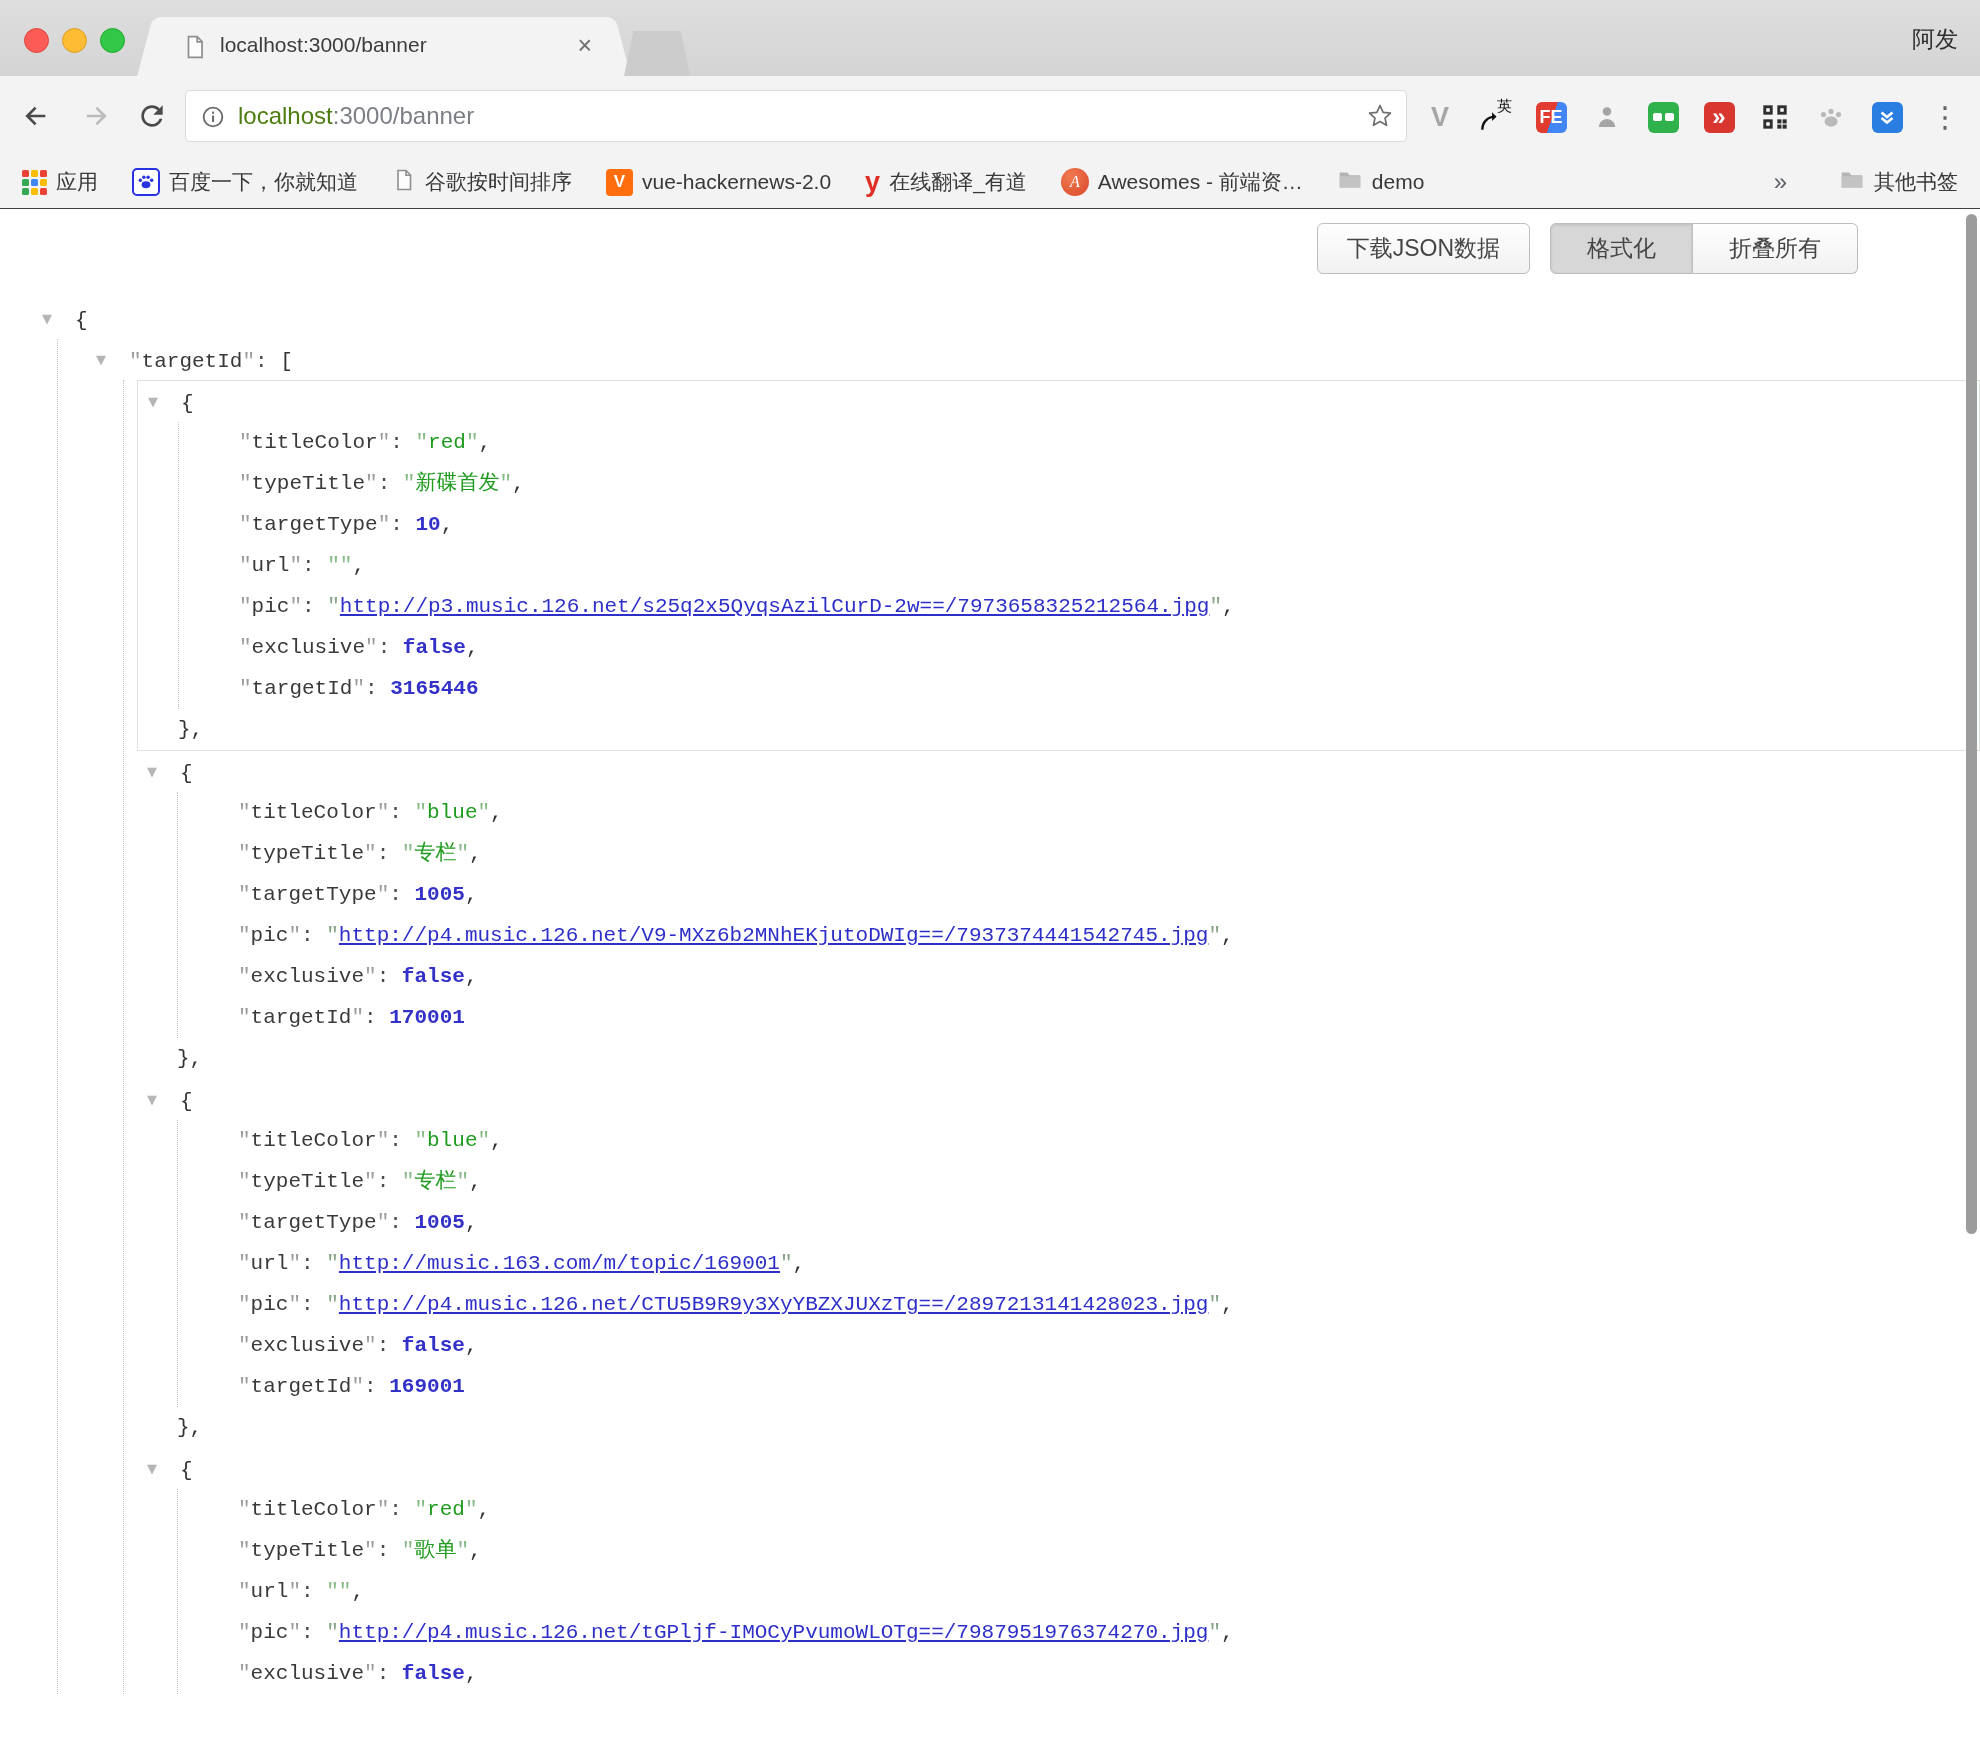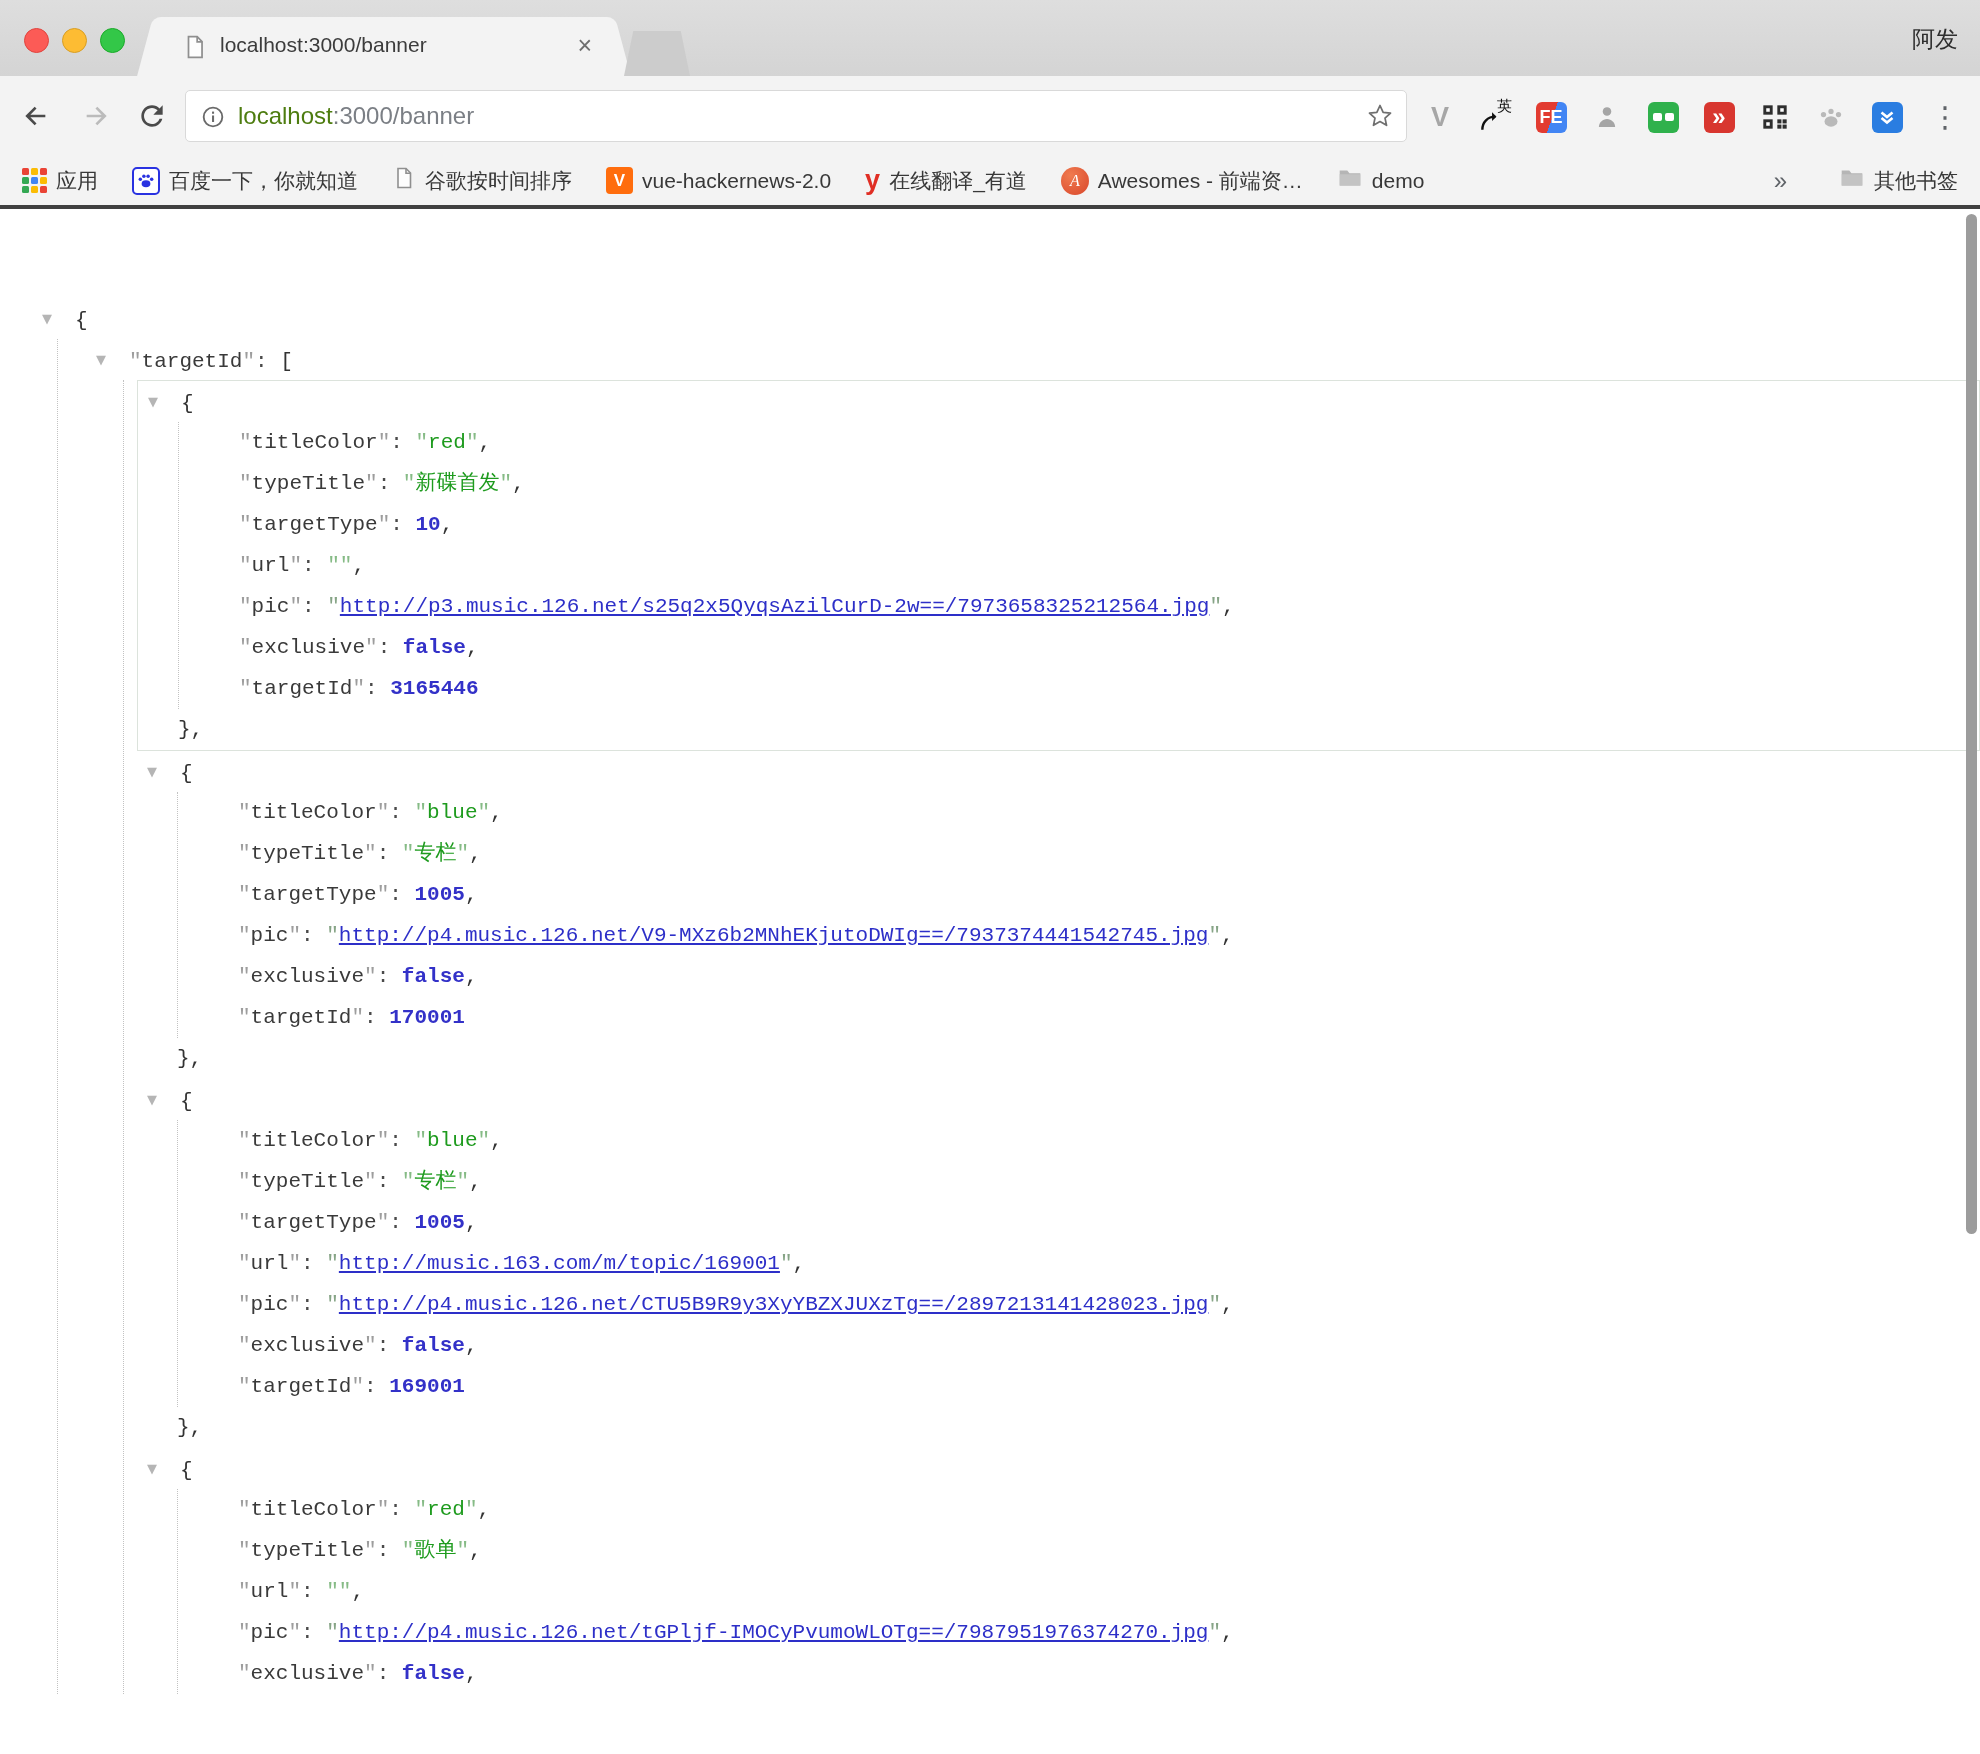--- a/index.html
+++ b/index.html
@@ -46,21 +46,21 @@
   .trans .zh { position:absolute; top:-3px; right:0; font-size:15px; color:#101010; }
   .fe-badge { background:linear-gradient(110deg,#e23b30 52%,#4285f4 52%); font-size:18px; }
   .tm-badge { background:#2fb14c; position:relative; }
   .tm-badge i { position:absolute; top:11px; width:9px; height:8px; background:#fff; border-radius:2px; }
   .tm-badge i.l { left:5px; } .tm-badge i.r { right:5px; }
   .ff-badge { background:#d8362f; font-size:24px; line-height:28px; }
   .eagle-badge { background:#2a7de1; }
   .menu-dots { font-size:29px; color:#5f6368; letter-spacing:0; }
 
   
-  .bookmarks { height:53px; background:#f3f3f3; border-bottom:4px solid #404040;
+  .bookmarks { height:53px; background:#f3f3f3; border-bottom:1px solid #404040;
                display:flex; align-items:center; padding:0 22px; gap:34px; }
   .bm { display:flex; align-items:center; gap:9px; font-size:21px; color:#383838; white-space:nowrap; }
   .grid9 { display:grid; grid-template-columns:repeat(3,7px); grid-template-rows:repeat(3,7px); gap:2px; }
   .grid9 b { border-radius:1.5px; }
   .baidu { width:28px; height:28px; background:#fff; border:2px solid #2932e1; border-radius:5px;
            display:flex; align-items:center; justify-content:center; }
   .sq { width:27px; height:27px; border-radius:4px; display:flex; align-items:center; justify-content:center;
         color:#fff; font-weight:bold; font-size:17px; }
   .vue { background:#ff6d0d; }
   .youdao { color:#e02e24; font-size:27px; font-weight:bold; line-height:27px; }
@@ -300,20 +300,27 @@
               <path d="M2.5 8.5h19V19h-19z" fill="#c3c3c3"></path>
             </svg>
         </span>
         <span>其他书签</span>
       </div>
     </div>
   </div>
 
   <div class="content">
 
+    <div class="actions">
+      <button class="btn">下载JSON数据</button>
+      <div class="segmented">
+        <button class="seg active">格式化</button>
+        <button class="seg last">折叠所有</button>
+      </div>
+    </div>
 
     <div class="jtree">
       <div class="row r0">
         <span class="tri">▼</span><span class="jb">{</span>
       </div>
       <div class="ch ch1">
         <div class="row r1">
           <span class="tri">▼</span><span class="jkey">targetId</span><span class="jcolon"></span><span class="jb">[</span>
         </div>
         <div class="ch ch2">

